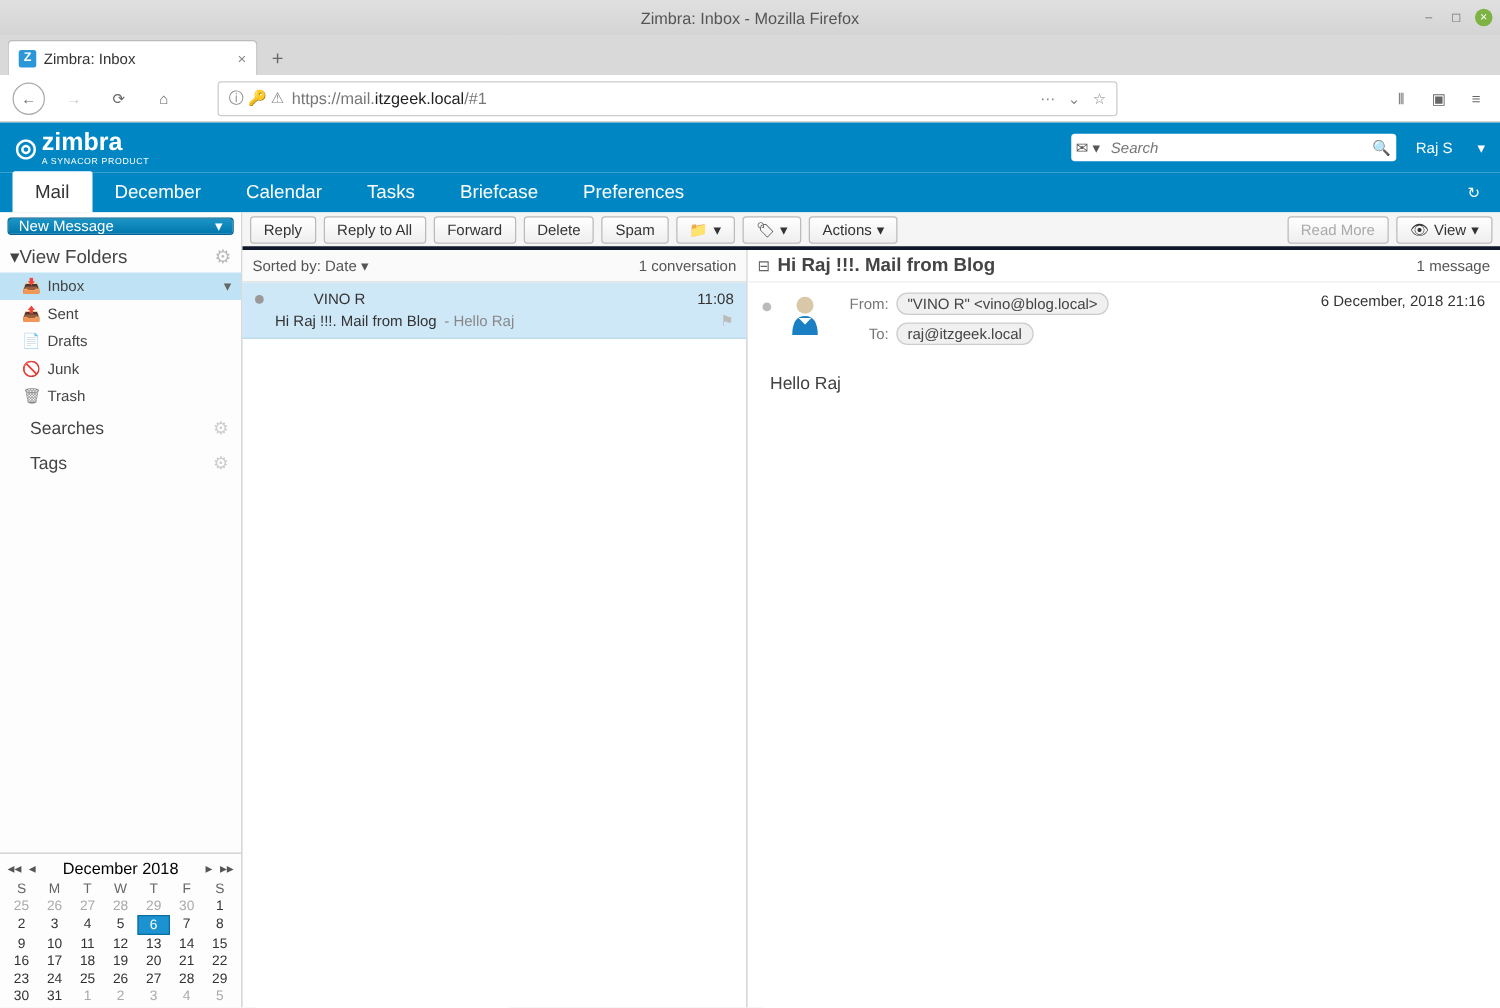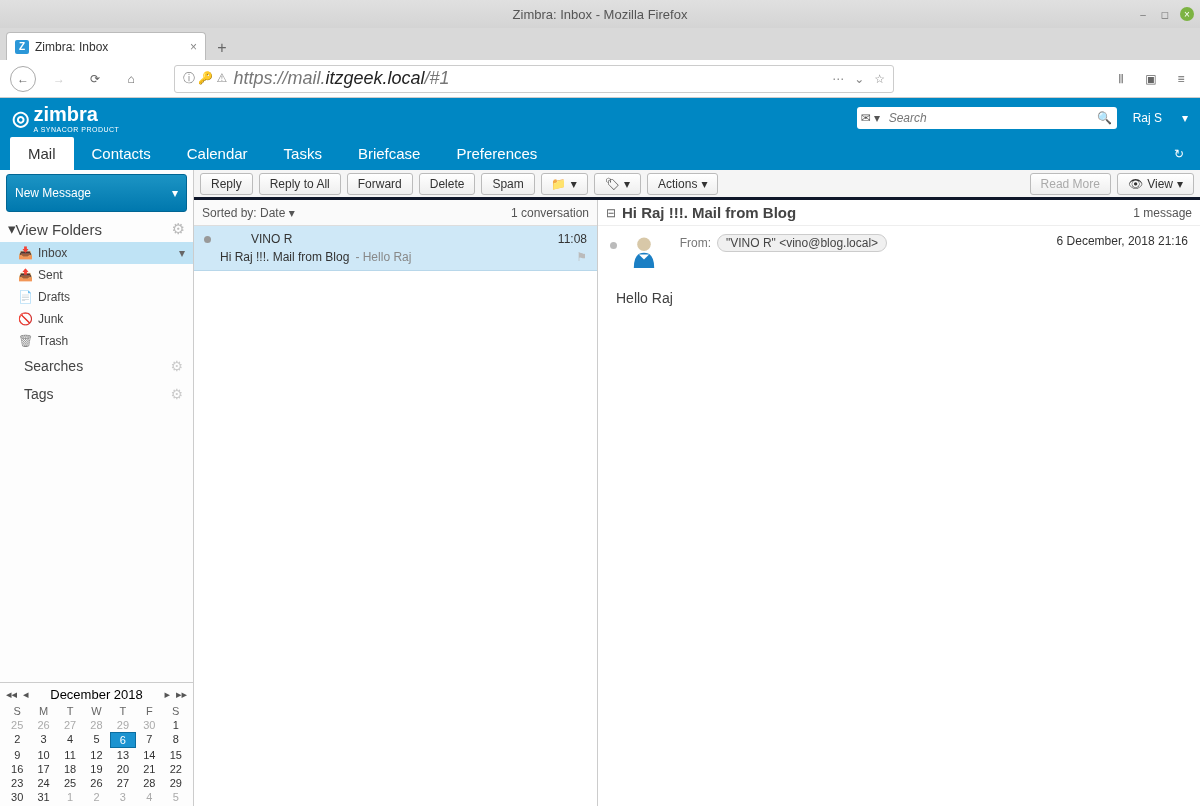--- a/index.html
+++ b/index.html
@@ -18,21 +18,21 @@
 .tab-title { flex: 1; color: #333; }
 .tab-close { color: #888; cursor: pointer; }
 .new-tab-btn { width: 24px; height: 24px; display: flex; align-items: center; justify-content: center; color: #666; font-size: 16px; margin-left: 4px; }
 
 
 .browser-toolbar { height: 38px; background: #fff; border-bottom: 1px solid #ccc; display: flex; align-items: center; padding: 0 10px; gap: 10px; }
 .nav-btn { width: 26px; height: 26px; display: flex; align-items: center; justify-content: center; color: #666; border-radius: 50%; }
 .nav-btn.active { border: 1px solid #aaa; }
 .url-bar { flex: 1; height: 28px; border: 1px solid #ccc; border-radius: 3px; display: flex; align-items: center; padding: 0 8px; gap: 6px; max-width: 720px; margin-left: 20px; }
 .url-icons { display: flex; gap: 4px; color: #888; }
-.url-text { flex: 1; color: #777; font-size: 18px; font-style: italic; }
+.url-text { flex: 1; color: #777; font-size: 13px; }
 .url-text .domain { color: #222; }
 .toolbar-right { display: flex; gap: 12px; margin-left: auto; color: #666; }
 .toolbar-icon { width: 18px; height: 18px; display: flex; align-items: center; justify-content: center; }
 
 
 .zimbra-header { height: 40px; background: #0087c3; display: flex; align-items: center; padding: 0 12px; }
 .zimbra-logo { color: #fff; font-size: 20px; font-weight: bold; display: flex; align-items: center; gap: 4px; }
 .zimbra-logo-sub { font-size: 7px; display: block; font-weight: normal; letter-spacing: 0.5px; }
 .header-search { margin-left: auto; display: flex; align-items: center; background: #fff; border-radius: 3px; height: 22px; width: 260px; padding: 0 4px; }
 .search-type { width: 24px; display: flex; align-items: center; gap: 2px; color: #555; }
@@ -44,21 +44,21 @@
 .main-tabs { height: 32px; background: #0087c3; display: flex; align-items: flex-end; padding: 0 10px; }
 .main-tab { padding: 8px 18px; color: #fff; font-size: 15px; cursor: pointer; }
 .main-tab.active { background: #fff; color: #333; border-radius: 2px 2px 0 0; }
 .refresh-icon { margin-left: auto; color: #fff; align-self: center; padding-right: 6px; }
 
 
 .main-layout { display: flex; height: calc(806px - 28px - 32px - 38px - 40px - 32px); background: #fff; }
 
 
 .sidebar { width: 194px; border-right: 1px solid #ccc; display: flex; flex-direction: column; background: #fdfdfd; }
-.new-message-btn { margin: 4px 6px; height: 38px; background: linear-gradient(#1c94c4,#0078ae); color: #fff; border: 1px solid #006593; border-radius: 3px; display: flex; align-items: center; padding: 0 8px; font-size: 12px; }
+.new-message-btn { margin: 4px 6px; height: 14px; background: linear-gradient(#1c94c4,#0078ae); color: #fff; border: 1px solid #006593; border-radius: 3px; display: flex; align-items: center; padding: 0 8px; font-size: 12px; }
 .new-message-btn .arrow { margin-left: auto; }
 .folders-header { display: flex; align-items: center; padding: 4px 8px; font-size: 15px; color: #444; }
 .folders-header .gear { margin-left: auto; color: #bbb; }
 .folder-item { display: flex; align-items: center; padding: 4px 8px 4px 18px; gap: 6px; color: #444; cursor: pointer; }
 .folder-item.active { background: #bfe3f5; }
 .folder-icon { width: 14px; color: #888; }
 .folder-item .arrow { margin-left: auto; color: #666; }
 .section-label { padding: 6px 10px 6px 24px; font-size: 14px; color: #444; display: flex; }
 .section-label .gear { margin-left: auto; color: #ccc; }
 .sidebar-spacer { flex: 1; }
@@ -170,21 +170,21 @@
     <span class="search-go">🔍</span>
   </div>
   <div class="user-menu">
     <span>Raj S</span>
     <span>▾</span>
   </div>
 </div>
 
 <div class="main-tabs">
   <div class="main-tab active">Mail</div>
-  <div class="main-tab">Contacts</div>
+  <div class="main-tab">December</div>
   <div class="main-tab">Calendar</div>
   <div class="main-tab">Tasks</div>
   <div class="main-tab">Briefcase</div>
   <div class="main-tab">Preferences</div>
   <div class="refresh-icon">↻</div>
 </div>
 
 <div class="main-layout">
 
   <div class="sidebar">
@@ -351,20 +351,24 @@
                 <circle cx="20" cy="12" r="8" fill="#d8c8a8"></circle>
                 <path d="M8 40 Q8 22 20 22 Q32 22 32 40 Z" fill="#1b7fc4"></path>
                 <path d="M14 24 L20 30 L26 24" fill="#fff"></path>
               </svg>
           </div>
           <div class="meta-fields">
             <div class="meta-row">
               <span class="meta-label">From:</span>
               <span class="pill">"VINO R" &lt;vino@blog.local&gt;</span>
             </div>
+            <div class="meta-row">
+              <span class="meta-label">To:</span>
+              <span class="pill">raj@itzgeek.local</span>
+            </div>
           </div>
           <span class="msg-date">6 December, 2018 21:16</span>
         </div>
         <div class="msg-body">Hello Raj</div>
       </div>
     </div>
   </div>
 </div>
 
 </body></html>

